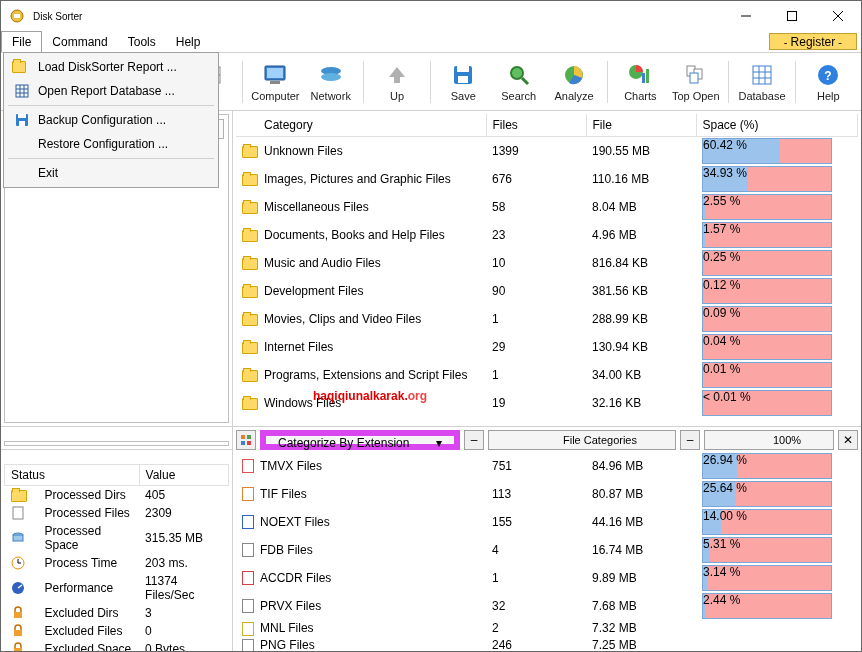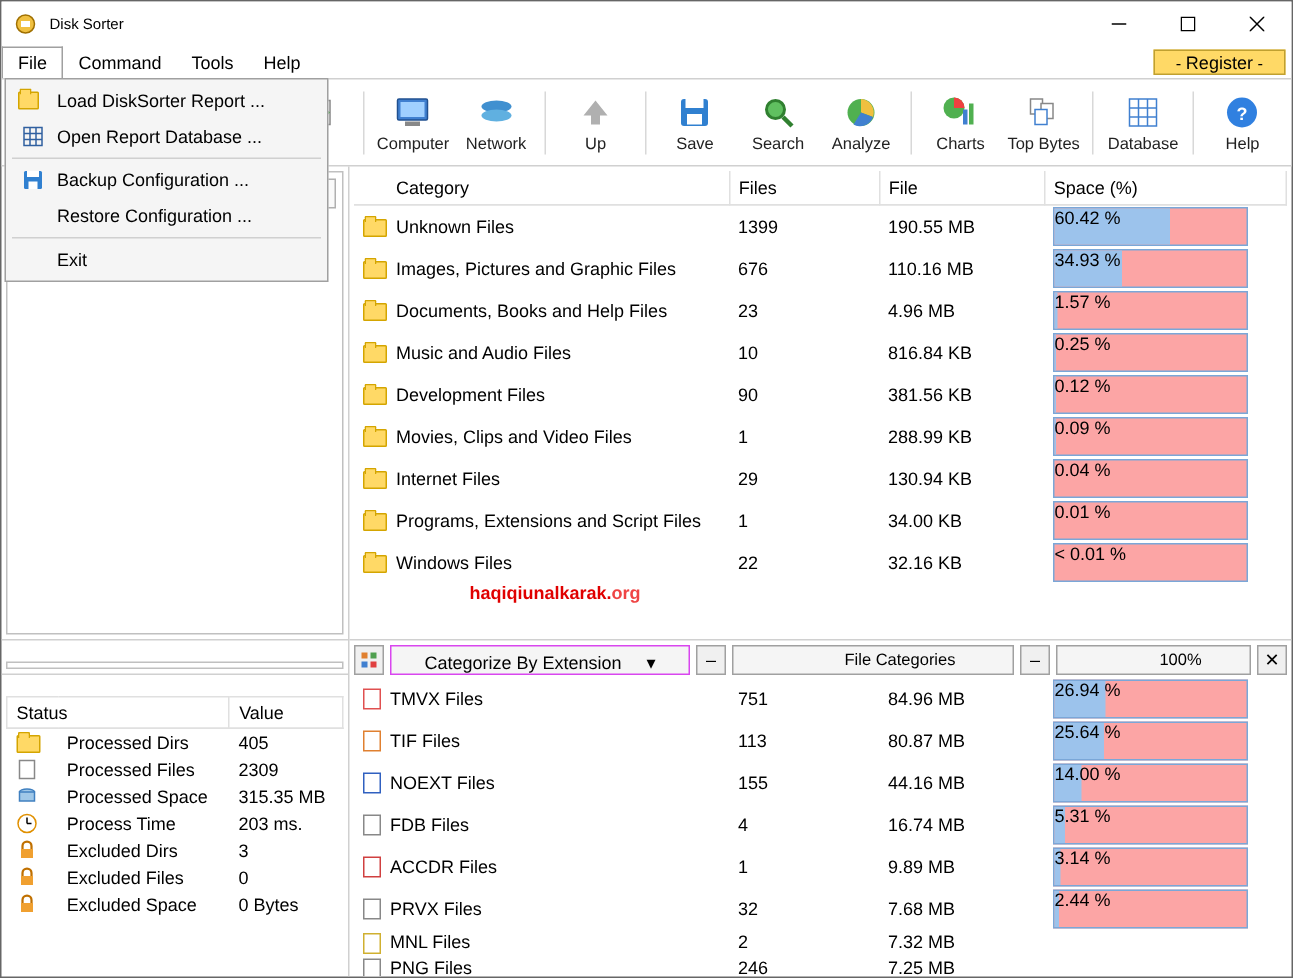--- a/index.html
+++ b/index.html
@@ -39,21 +39,21 @@
 .cat-table th { text-align: left; font-weight: normal; padding: 4px 6px; border-right: 1px solid #e0e0e0; border-bottom: 1px solid #e0e0e0; background: #fff; }
 .cat-table td { padding: 1px 6px; white-space: nowrap; }
 .folder-icon { display:inline-block; width:16px; height:12px; background:#ffd966; border:1px solid #d4a500; border-radius:1px; position:relative; vertical-align:middle; margin-right:6px;}
 .folder-icon::before{content:"";position:absolute;top:-3px;left:0;width:6px;height:3px;background:#ffd966;border:1px solid #d4a500;border-bottom:none;border-radius:1px 1px 0 0;}
 .file-icon{display:inline-block;width:12px;height:14px;background:#fff;border:1px solid #888;margin-right:6px;vertical-align:middle;position:relative;}
 .pct-bar { position: relative; width: 130px; height: 26px; border: 1px solid #7aa7d8; background: #fca5a5; text-align: left; font-size: 11px; line-height: 13px; }
 .pct-bar .fill { position: absolute; left: 0; top: 0; bottom: 0; background: #9cc3ec; }
 .pct-bar .txt { position: relative; }
 .right-bot { flex: 1; padding: 3px; display:flex; flex-direction:column; overflow:hidden;}
 .bot-bar{height:22px; display:flex; align-items:center; gap:4px; margin-bottom:2px;}
-.combo{border:1px solid #d946ef; background:#f5f5f5; height:20px; display:flex; align-items:flex-end; padding:0 22px; font-size:11px; width:200px; justify-content:space-between;}
+.combo{border:6px solid #d946ef; background:#f5f5f5; height:20px; display:flex; align-items:flex-start; padding:0 12px; font-size:11px; width:200px; justify-content:space-between;}
 .seg-btn{border:1px solid #a0a0a0; background:#f5f5f5; height:20px; display:flex; align-items:center; justify-content:center; font-size:11px; flex:1;padding-left:36px;}
 .sq-btn{width:20px;height:20px;border:1px solid #a0a0a0;background:#f0f0f0;display:flex;align-items:center;justify-content:center;font-size:12px;}
 .watermark{position:absolute;left:80px;top:258px;font-size:34px;font-weight:bold;pointer-events:none;}
 .watermark .p1{color:#e00000;}
 .watermark .p2{color:#e00000;}
 .watermark .p3{color:#ef4444;}
 svg{display:block;}
 .nav-btns{position:absolute; right:4px; top:4px; display:flex; gap:2px;}
 .nav-btn{width:20px;height:20px;border:1px solid #b0b0b0;background:#fafafa;display:flex;align-items:center;justify-content:center;}
 </style>
@@ -222,21 +222,21 @@
       <span class="tlabel">Charts</span>
     </div>
   <div class="tbtn">
       <span class="ticon">
         <svg width="24" height="24">
           <rect x="3" y="3" width="8" height="10" fill="#fff" stroke="#888"></rect>
           <rect x="10" y="6" width="8" height="10" fill="#fff" stroke="#888"></rect>
           <rect x="6" y="10" width="8" height="10" fill="#fff" stroke="#4080d0"></rect>
         </svg>
       </span>
-      <span class="tlabel">Top Bytes</span>
+      <span class="tlabel">Top Open</span>
     </div>
   <div class="tb-sep"></div>
   <div class="tbtn">
       <span class="ticon">
         <svg width="24" height="24">
           <rect x="3" y="3" width="18" height="18" fill="none" stroke="#4080d0"></rect>
           <line x1="3" y1="9" x2="21" y2="9" stroke="#4080d0"></line>
           <line x1="3" y1="15" x2="21" y2="15" stroke="#4080d0"></line>
           <line x1="9" y1="3" x2="9" y2="21" stroke="#4080d0"></line>
           <line x1="15" y1="3" x2="15" y2="21" stroke="#4080d0"></line>
@@ -323,20 +323,30 @@
                   <line x1="7" y1="7" x2="7" y2="3" stroke="#000"></line>
                   <line x1="7" y1="7" x2="10" y2="7" stroke="#000"></line>
                 </svg>
               </td>
               <td>Process Time</td>
               <td>203 ms.</td>
             </tr>
             <tr>
               <td class="icon-cell">
                 <svg width="14" height="14">
+                  <circle cx="7" cy="7" r="6" fill="#3060c0"></circle>
+                  <line x1="7" y1="7" x2="11" y2="4" stroke="#fff" stroke-width="1.5"></line>
+                </svg>
+              </td>
+              <td>Performance</td>
+              <td>11374 Files/Sec</td>
+            </tr>
+            <tr>
+              <td class="icon-cell">
+                <svg width="14" height="14">
                   <rect x="3" y="6" width="8" height="6" fill="#f0a030"></rect>
                   <path d="M4 6 v-2 a3 3 0 0 1 6 0 v2" fill="none" stroke="#c07000" stroke-width="1.5"></path>
                 </svg>
               </td>
               <td>Excluded Dirs</td>
               <td>3</td>
             </tr>
             <tr>
               <td class="icon-cell">
                 <svg width="14" height="14">
@@ -383,20 +393,28 @@
             </tr>
             <tr>
               <td><span class="folder-icon"></span>Images, Pictures and Graphic Files</td>
   <td>676</td>
               <td>110.16 MB</td>
   <td>
                 <div class="pct-bar"><div class="fill" style="width:34.93%"></div><span class="txt">34.93 %</span></div>
               </td>
             </tr>
             <tr>
+              <td><span class="folder-icon"></span>Miscellaneous Files</td>
+  <td>58</td>
+              <td>8.04 MB</td>
+  <td>
+                <div class="pct-bar"><div class="fill" style="width:2.55%"></div><span class="txt">2.55 %</span></div>
+              </td>
+            </tr>
+            <tr>
               <td><span class="folder-icon"></span>Documents, Books and Help Files</td>
   <td>23</td>
               <td>4.96 MB</td>
   <td>
                 <div class="pct-bar"><div class="fill" style="width:1.57%"></div><span class="txt">1.57 %</span></div>
               </td>
             </tr>
             <tr>
               <td><span class="folder-icon"></span>Music and Audio Files</td>
   <td>10</td>
@@ -432,21 +450,21 @@
             <tr>
               <td><span class="folder-icon"></span>Programs, Extensions and Script Files</td>
   <td>1</td>
               <td>34.00 KB</td>
   <td>
                 <div class="pct-bar"><div class="fill" style="width:0.01%"></div><span class="txt">0.01 %</span></div>
               </td>
             </tr>
             <tr>
               <td><span class="folder-icon"></span>Windows Files</td>
-  <td>22</td>
+  <td>19</td>
               <td>32.16 KB</td>
   <td>
                 <div class="pct-bar"><div class="fill" style="width:0.005%"></div><span class="txt">&lt; 0.01 %</span></div>
               </td>
             </tr>
           </tbody>
       </table>
       <div class="watermark">
         <span class="p1">haqiqiunalkarak</span><span class="p2">.</span><span class="p3">org</span>
       </div>

